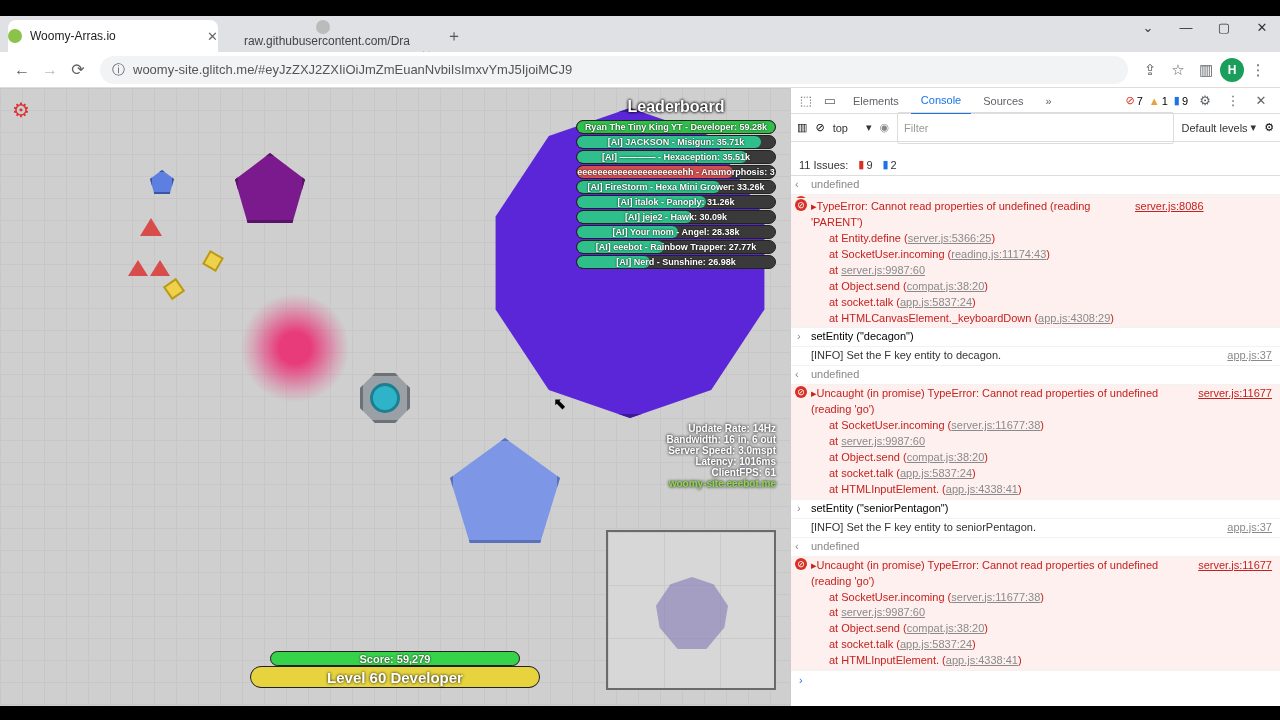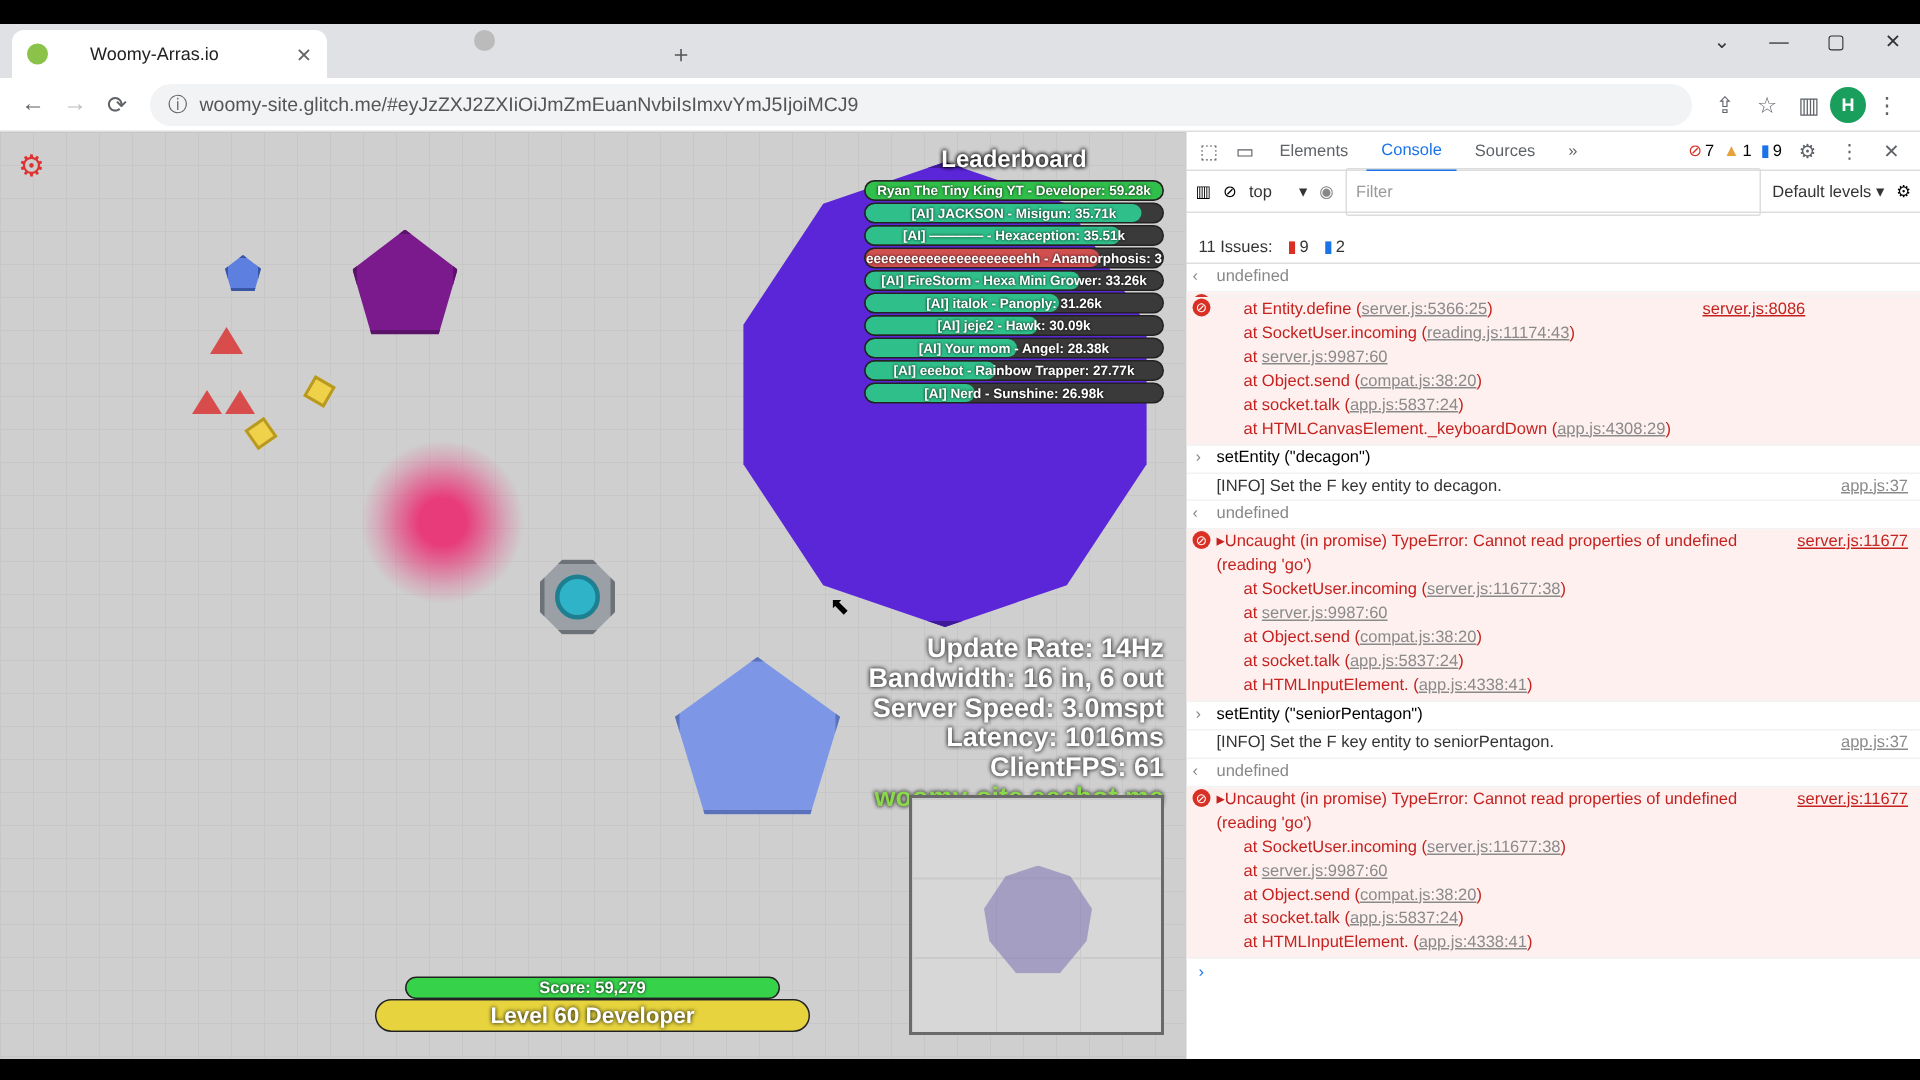--- a/index.html
+++ b/index.html
@@ -1,21 +1,21 @@
 <!DOCTYPE html>
 <html><head>
 <meta charset="utf-8">
 <style>
 * { box-sizing: border-box; margin: 0; padding: 0; font-family: -apple-system, "Segoe UI", Arial, sans-serif; }
 html, body { width: 1280px; height: 720px; overflow: hidden; background: #000; }
 
 
 .window      { position: relative; width: 1280px; height: 720px; background: #000; }
 .tabstrip    { position: absolute; left: 0; right: 0; top: 16px; height: 36px; background: #dfe1e5; display: flex; align-items: flex-end; padding-left: 8px; }
-.tab         { height: 32px; width: 210px; background: #fff; border-radius: 8px 8px 0 0; display: flex; align-items: center; padding: 0 10px; font-size: 12px; color: #222; margin-right: 4px; position: relative; gap: 20px; }
+.tab         { height: 32px; width: 210px; background: #fff; border-radius: 8px 8px 0 0; display: flex; align-items: center; padding: 0 0; font-size: 12px; color: #222; margin-right: 4px; position: relative; }
 .tab.bg      { background: #dfe1e5; color: #444; flex-direction: column; }
 .tab .dot    { width: 14px; height: 14px; border-radius: 50%; background: #8bc34a; margin-right: 8px; flex: none; }
 .tab.bg .dot { background: #bbb; }
 .tab .close  { margin-left: auto; color: #666; font-size: 13px; cursor: pointer; }
 .newtab      { width: 24px; height: 24px; display: flex; align-items: center; justify-content: center; color: #555; font-size: 16px; margin-left: 6px; margin-bottom: 4px; cursor: pointer; }
 .winbtns     { position: absolute; right: 6px; top: 20px; display: flex; gap: 14px; color: #333; }
 .winbtns span{ width: 24px; text-align: center; font-size: 13px; cursor: pointer; }
 
 .toolbar     { position: absolute; left: 0; right: 0; top: 52px; height: 36px; background: #fff; display: flex; align-items: center; padding: 0 8px; border-bottom: 1px solid #ddd; }
 .navbtn      { width: 28px; height: 28px; display: flex; align-items: center; justify-content: center; color: #5f6368; font-size: 16px; cursor: pointer; border-radius: 50%; }
@@ -41,21 +41,21 @@
 .penta       { clip-path: polygon(50% 0,100% 38%,82% 100%,18% 100%,0 38%); }
 
 
 .leaderboard { position: absolute; right: 14px; top: 10px; width: 200px; font-size: 10px; color: #fff; }
 .lb-title    { text-align: center; font-size: 16px; font-weight: 800; color: #fff; text-shadow: 0 0 3px #000,0 0 3px #000; margin-bottom: 4px; }
 .lb-row      { height: 14px; margin-bottom: 1px; border-radius: 7px; background: #3a3a3a; position: relative; overflow: hidden; border: 1px solid #222; }
 .lb-bar      { position: absolute; inset: 0; border-radius: 7px; }
 .lb-text     { position: absolute; inset: 0; display: flex; align-items: center; justify-content: center; font-size: 9px; font-weight: 700; text-shadow: 0 0 2px #000; white-space: nowrap; overflow: hidden; padding: 0 4px; }
 
 
-.stats       { position: absolute; right: 14px; top: 335px; text-align: right; font-size: 18px; font-weight: 800; color: #fff; text-shadow: 0 0 3px #444,0 0 3px #444; line-height: 1.1; }
+.stats       { position: absolute; right: 14px; top: 335px; text-align: right; font-size: 10px; font-weight: 800; color: #fff; text-shadow: 0 0 3px #444,0 0 3px #444; line-height: 1.1; }
 .stats .site { color: #8bd94a; }
 
 
 .minimap     { position: absolute; right: 14px; bottom: 16px; width: 170px; height: 160px; background: #d7d7d7; border: 2px solid #6a6a6a; }
 .minimap::before{ content:""; position:absolute; inset:0; background-image:
                   linear-gradient(#cacaca 1px,transparent 1px),
                   linear-gradient(90deg,#cacaca 1px,transparent 1px);
                   background-size: 56px 53px; }
 .mm-blob     { position: absolute; left: 48px; top: 45px; width: 72px; height: 72px; background: rgba(130,120,180,.6); clip-path: polygon(50% 0,80% 10%,100% 40%,95% 70%,70% 100%,30% 100%,5% 70%,0 40%,20% 10%); }
 
@@ -300,20 +300,21 @@
           </span>
       </div>
 
       <div class="console" id="console-body">
           <div class="log und"><span class="arrow">‹</span><span> undefined</span></div>
           <div class="log err">
             <span class="src">server.js:8084</span>
           </div>
           <div class="log err">
             <span class="src">server.js:8086</span>
+            <div>▸TypeError: Cannot read properties of undefined (reading 'PARENT')</div>
             <div class="stack">at Entity.define (<a>server.js:5366:25</a>)</div>
             <div class="stack">at SocketUser.incoming (<a>reading.js:11174:43</a>)</div>
             <div class="stack">at <a>server.js:9987:60</a></div>
             <div class="stack">at Object.send (<a>compat.js:38:20</a>)</div>
             <div class="stack">at socket.talk (<a>app.js:5837:24</a>)</div>
             <div class="stack">at HTMLCanvasElement._keyboardDown (<a>app.js:4308:29</a>)</div>
           </div>
           <div class="log plain"><span>setEntity ("decagon")</span></div>
           <div class="log info"><span class="src">app.js:37</span><span>[INFO] Set the F key entity to decagon.</span></div>
           <div class="log und"><span class="arrow">‹</span><span> undefined</span></div>

